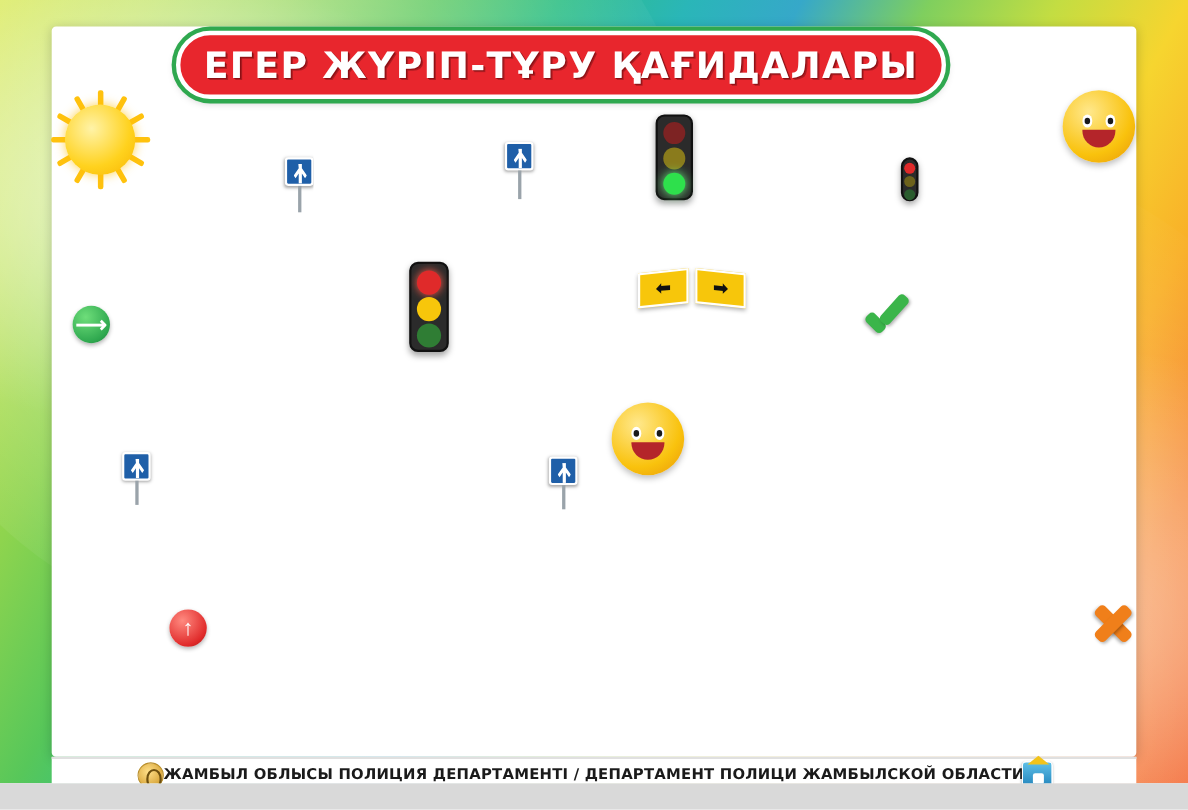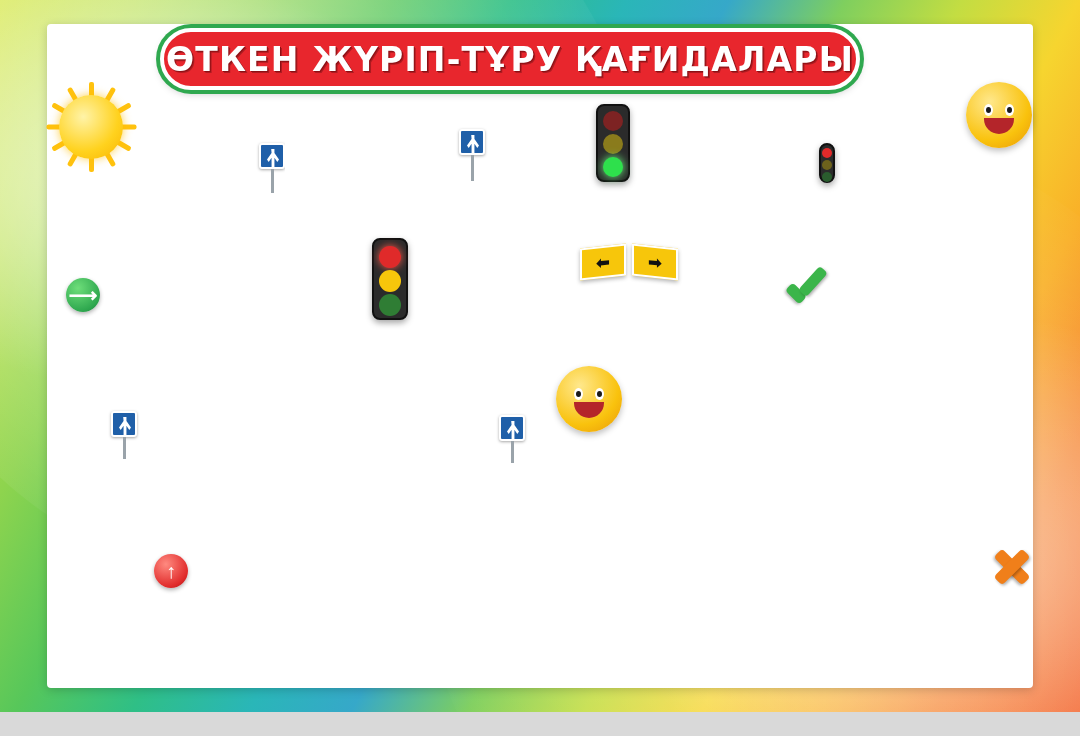--- a/index.html
+++ b/index.html
@@ -280,21 +280,21 @@
 </style>
 </head>
 <body>
 
 <div id="poster">
 
   <div id="board"></div>
 
   <div id="title-wrap">
     <div id="title-plate">
-      <span id="title-text">ӨТКЕН ЖҮРІП-ТҰРУ ҚАҒИДАЛАРЫ</span>
+      <span id="title-text">ЕГЕР ЖҮРІП-ТҰРУ ҚАҒИДАЛАРЫ</span>
     </div>
   </div>
 
   <div class="grid-row row-1" id="row-1">
 
     <div class="cell c0">
       <div class="scene">
         <div class="sky"></div>
         <div class="bld" style="left:4px;top:26px;width:44px;height:66px;background:#d9e2ea;"></div>
         <div class="win" style="left:10px;top:34px;width:9px;height:9px;"></div>
@@ -679,16 +679,21 @@
         <i class="a"></i>
           <i class="b"></i>
       </div>
 
       <div class="caption">
         <span>ЖОЛДЫҢ ЖҮРІС БӨЛІГІНДЕ НЕМЕСЕ ОНЫҢ ЖАНЫНДА ОЙНАУҒА БОЛМАЙДЫ, СЕБЕБІ БҰЛ СІЗДІҢ ӨМІРІҢІЗГЕ ҚАУІП ТӨНДІРЕДІ</span>
       </div>
     </div>
   </div>
 
+  <div id="footer">
+    <div id="emblem"></div>
+    <span id="footer-text">ЖАМБЫЛ ОБЛЫСЫ ПОЛИЦИЯ ДЕПАРТАМЕНТІ  /  ДЕПАРТАМЕНТ ПОЛИЦИ ЖАМБЫЛСКОЙ ОБЛАСТИ</span>
+    <div id="logo-right"></div>
+  </div>
 
 </div>
 
 <div id="screen-bottom"></div>
 
 </body></html>

